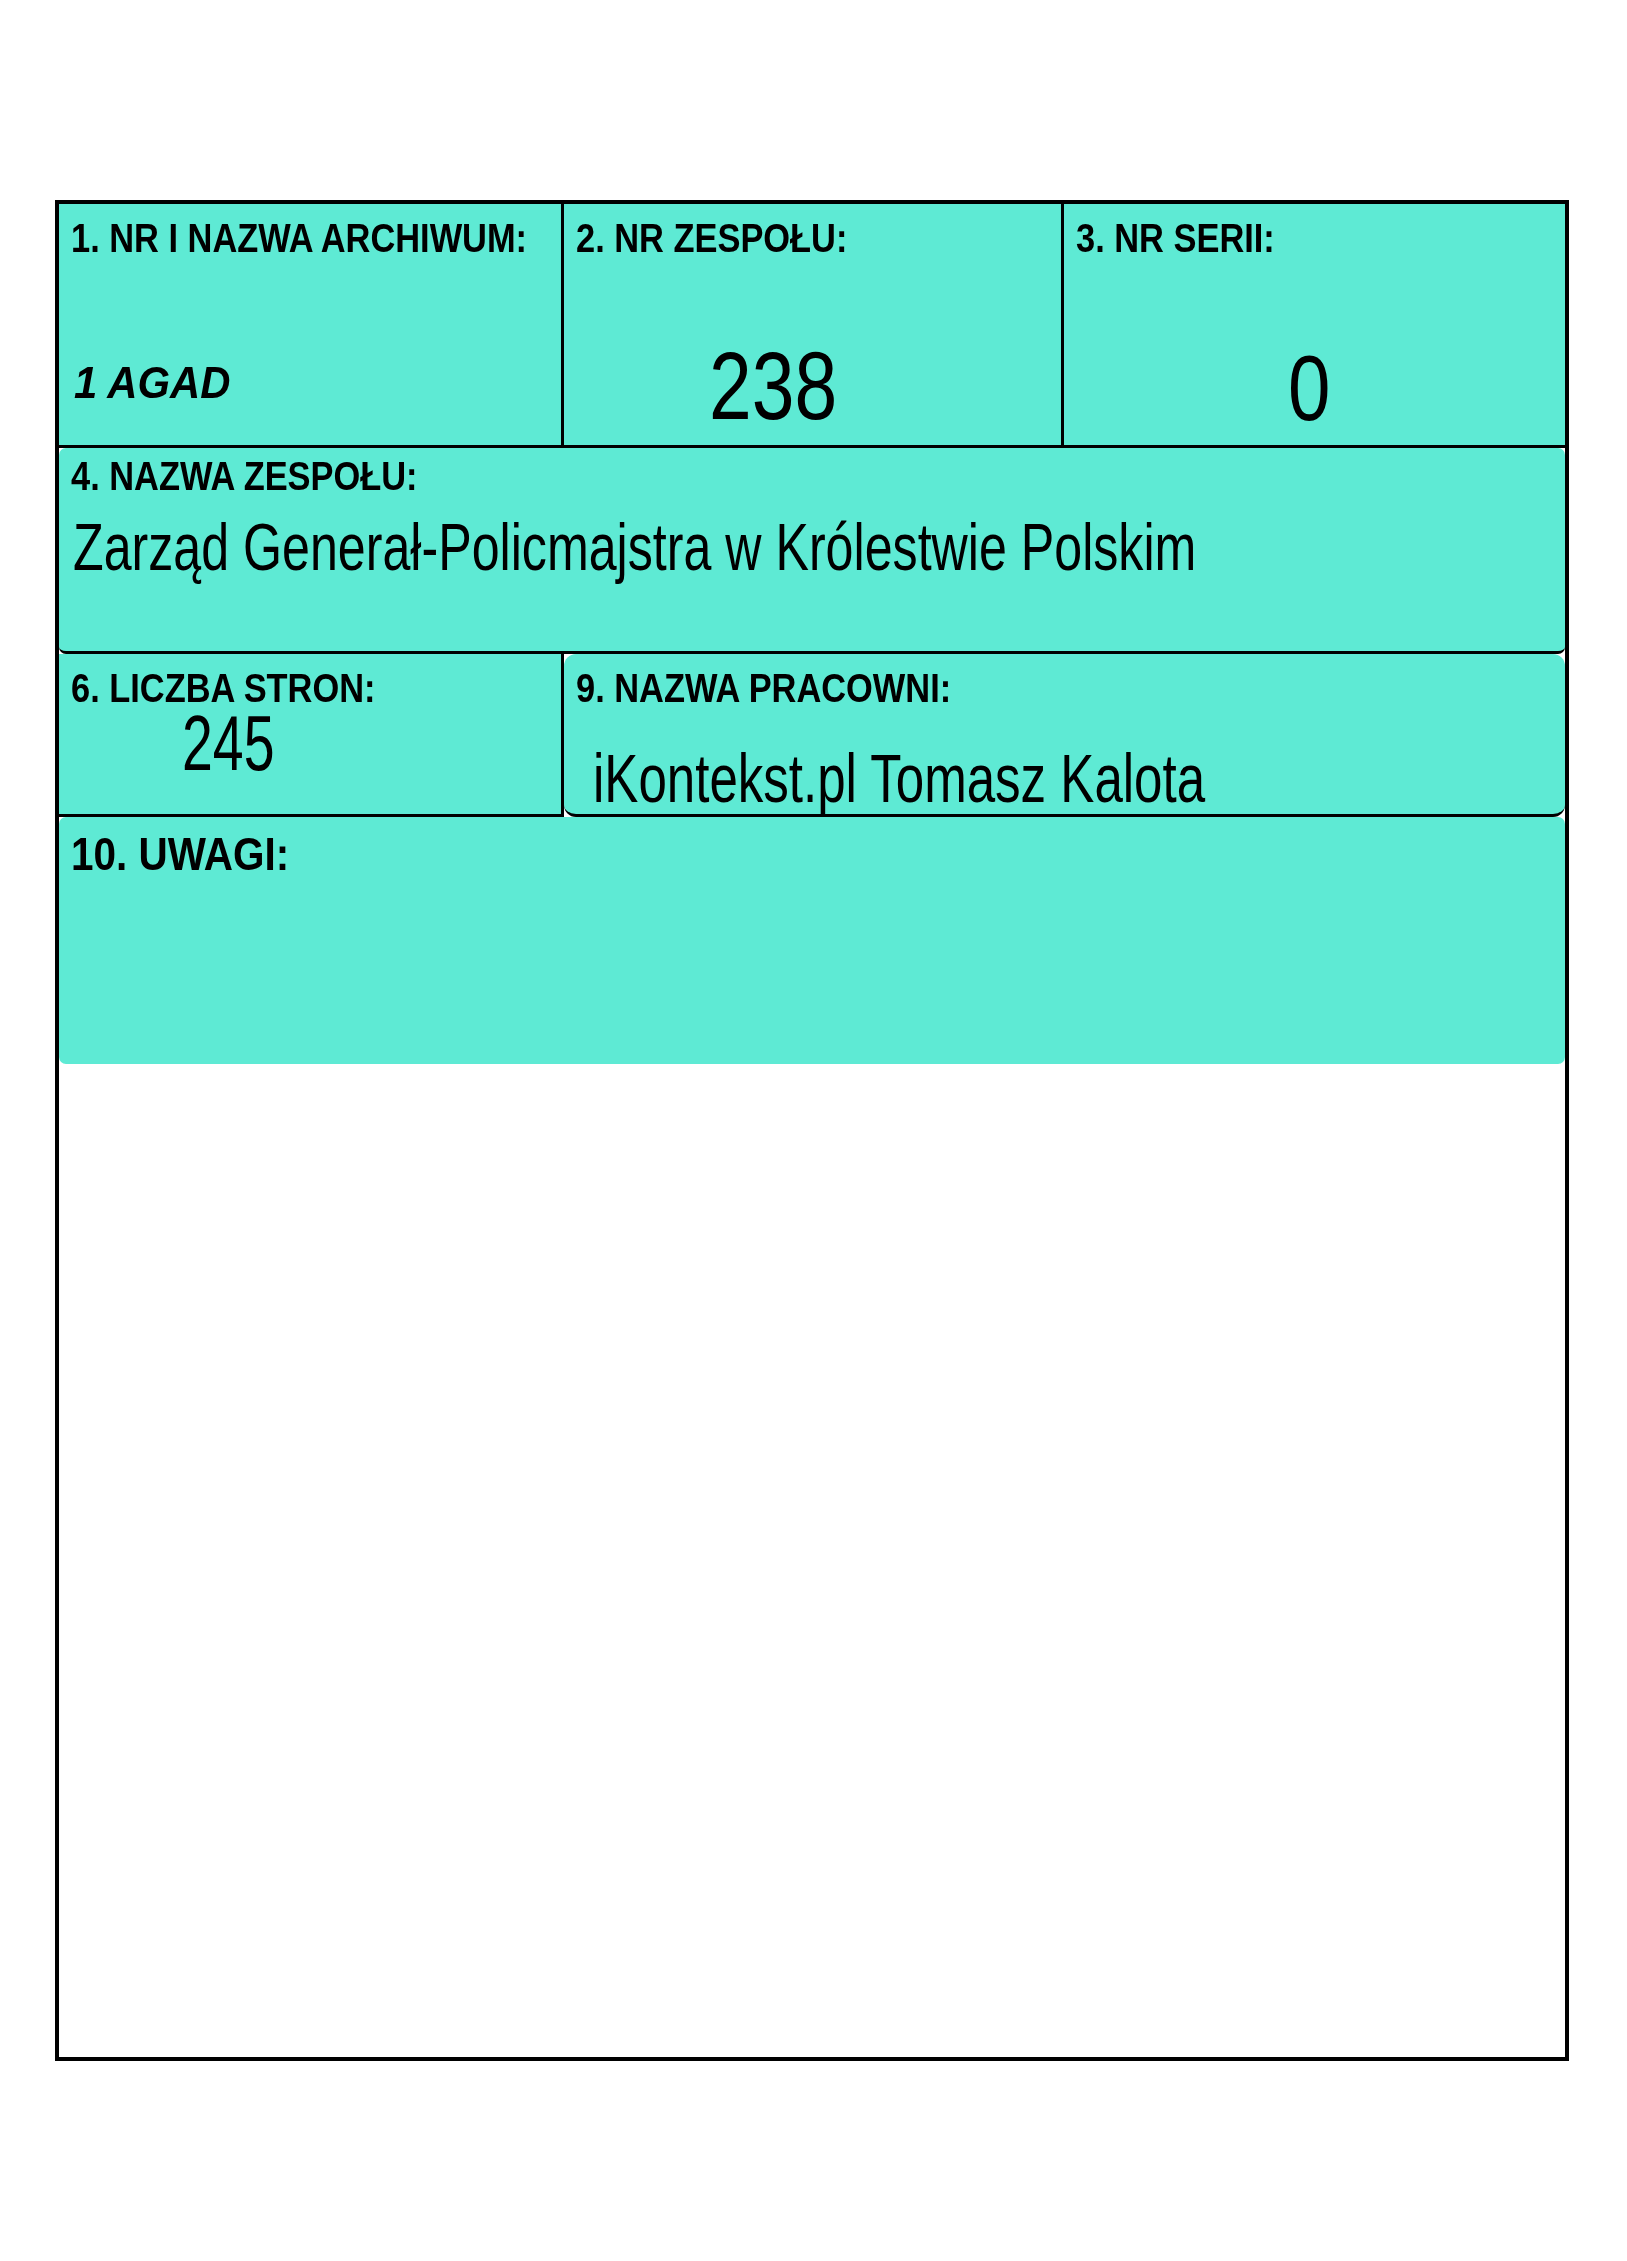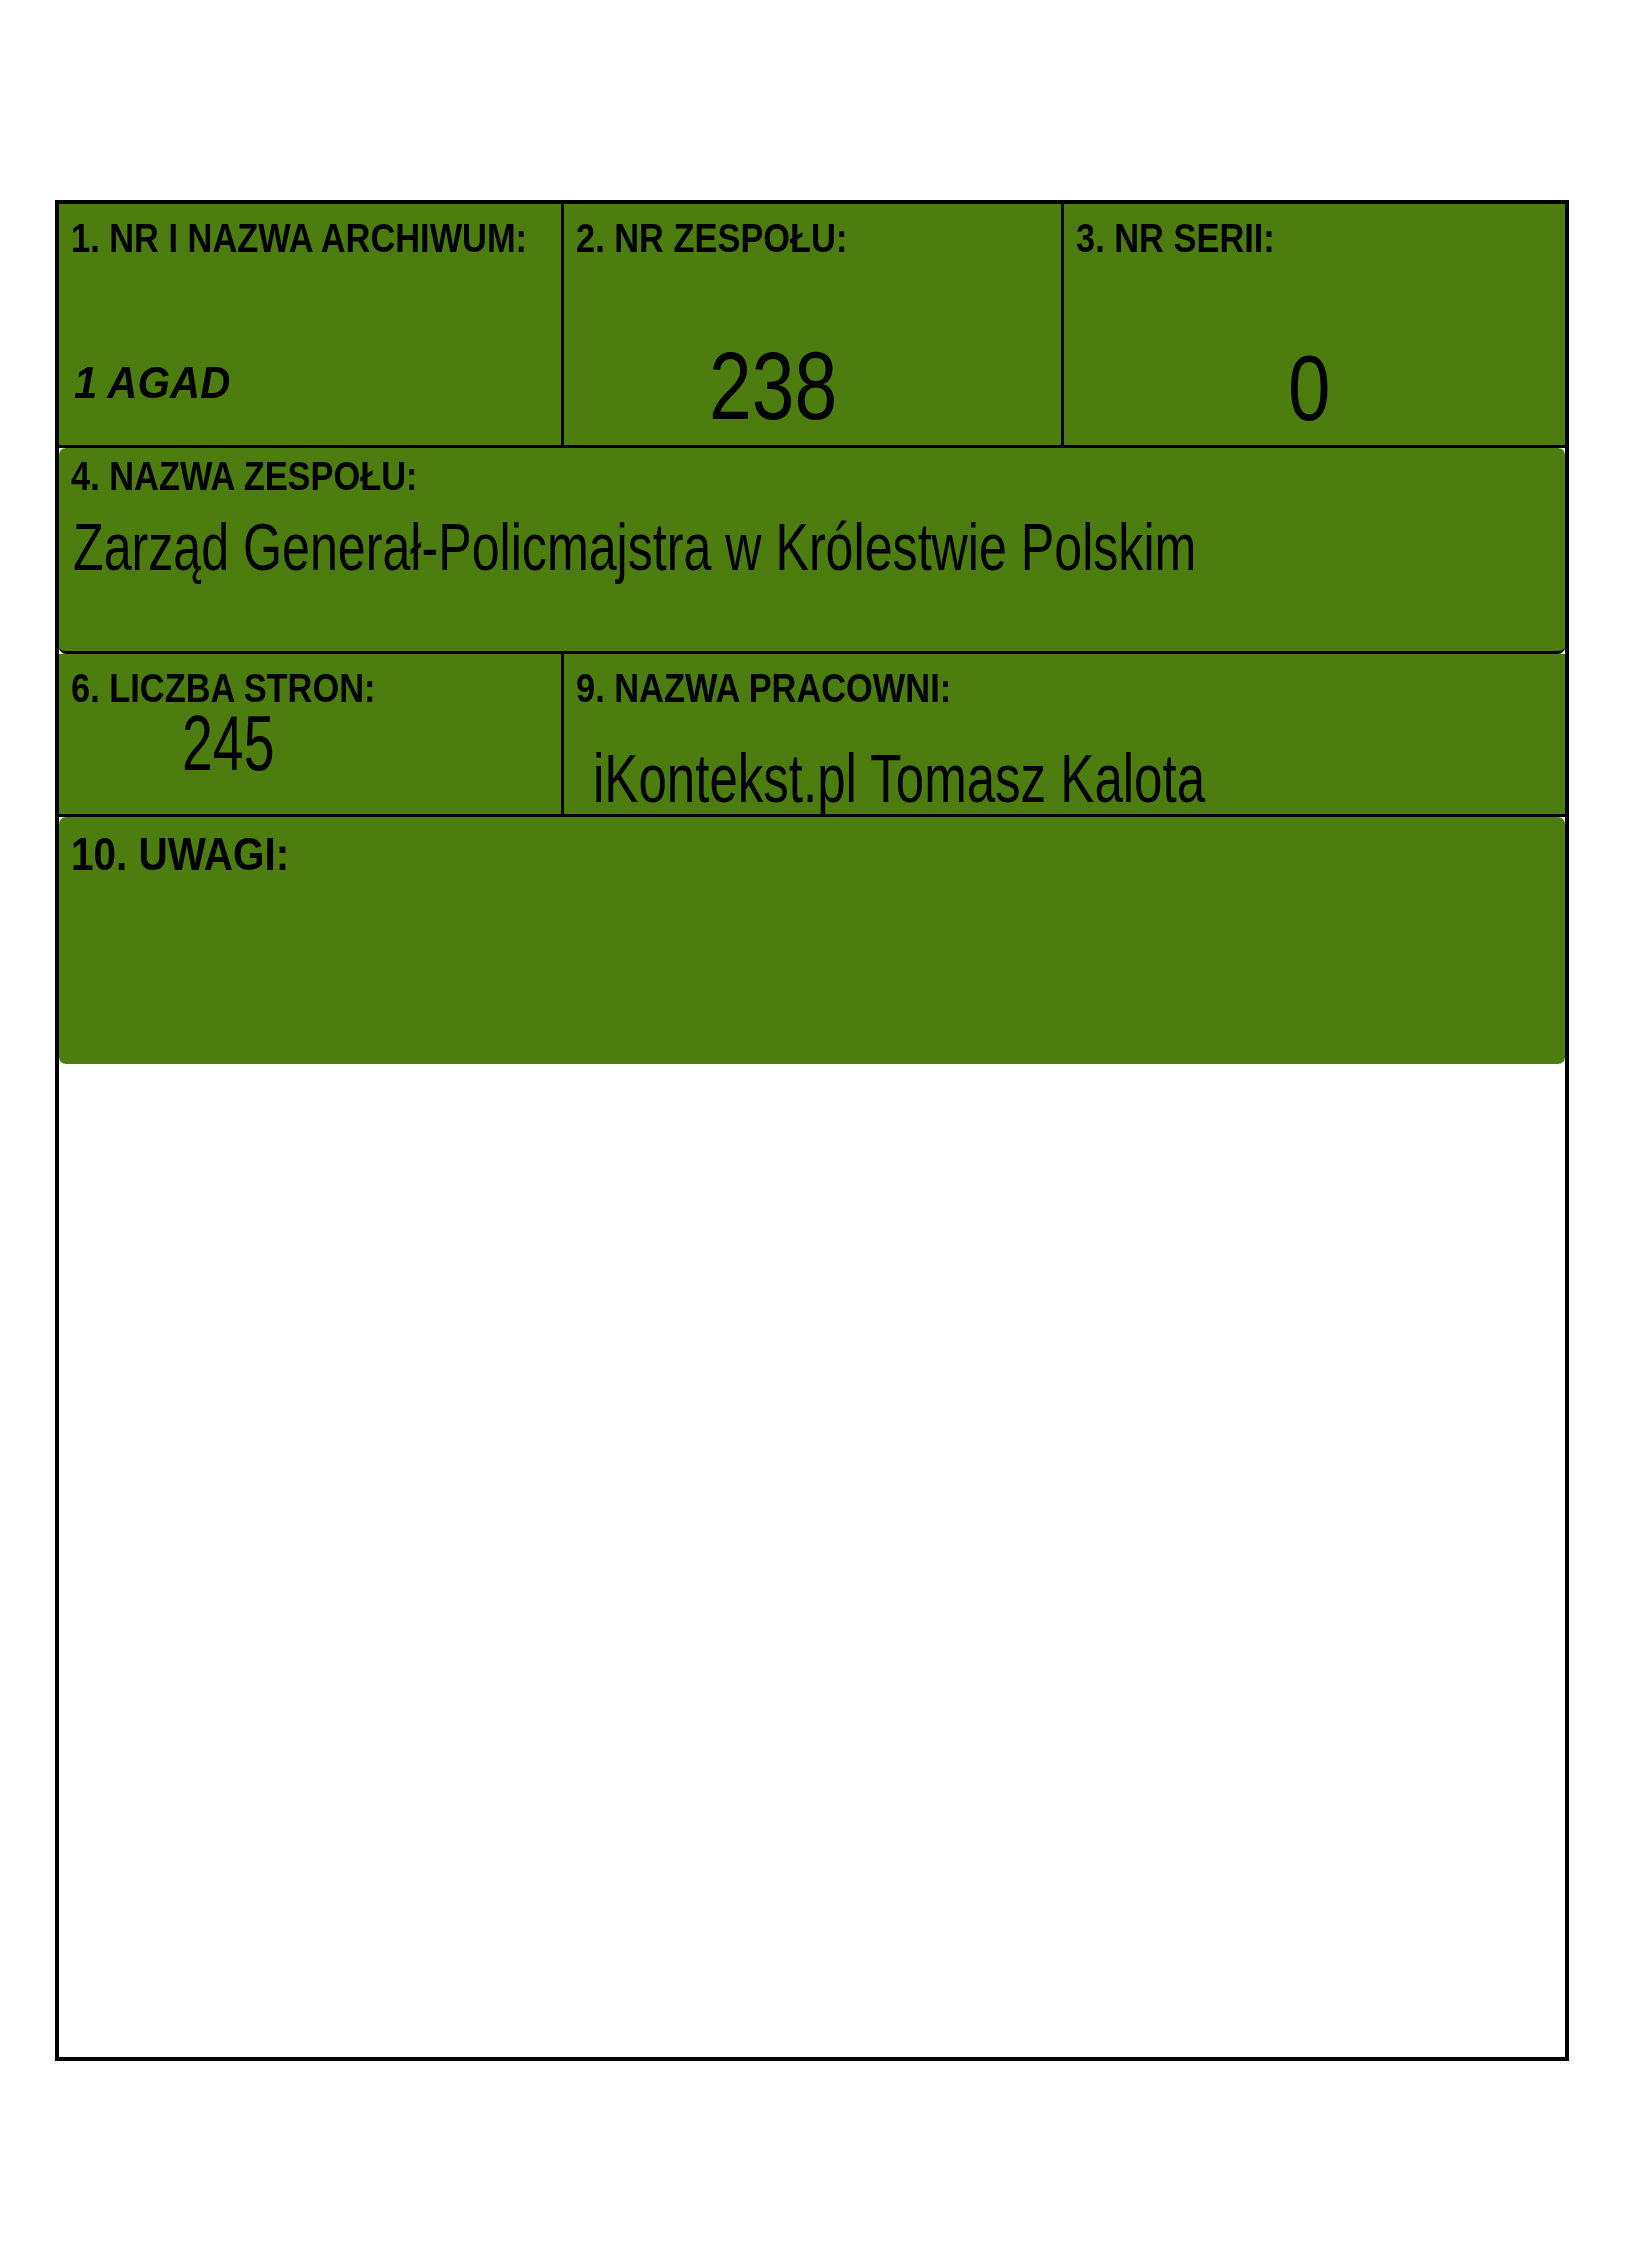--- a/index.html
+++ b/index.html
@@ -24,26 +24,26 @@
     height: 1853px;
     border: 4.6px solid #000000;
     display: grid;
     grid-template-columns: 505px 500px 501px;
     grid-template-rows: 244px 206px 163px 247px 994px;
     background: #ffffff;
   }
   .cell {
     position: relative;
     box-sizing: border-box;
-    background: #4d7c0f;
+    background: #5eead4;
   }
   .b-r { border-right: 3.1px solid #000000; }
   .b-b { border-bottom: 3.1px solid #000000; }
   .span-all { grid-column: 1 / 4; border-radius: 7px; }
-  .span-23  { grid-column: 2 / 4; }
+  .span-23  { grid-column: 2 / 4; border-radius: 12px; }
 
   .label {
     position: absolute;
     top: 12.3px;
     left: 12.3px;
     font-weight: bold;
     font-size: 40px;
     line-height: 1.1;
     white-space: nowrap;
     transform: scaleX(0.86);

